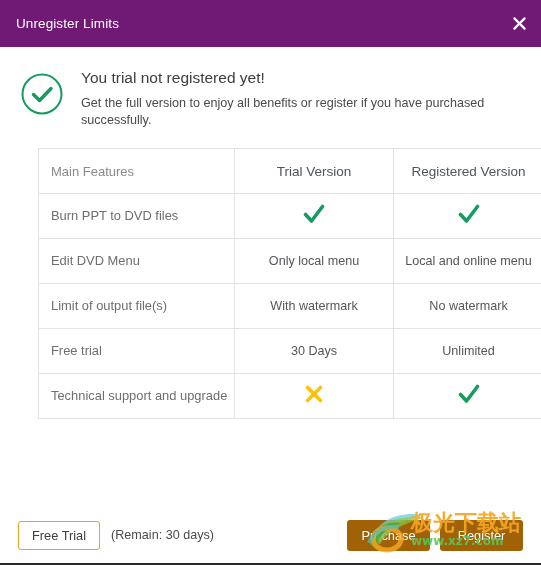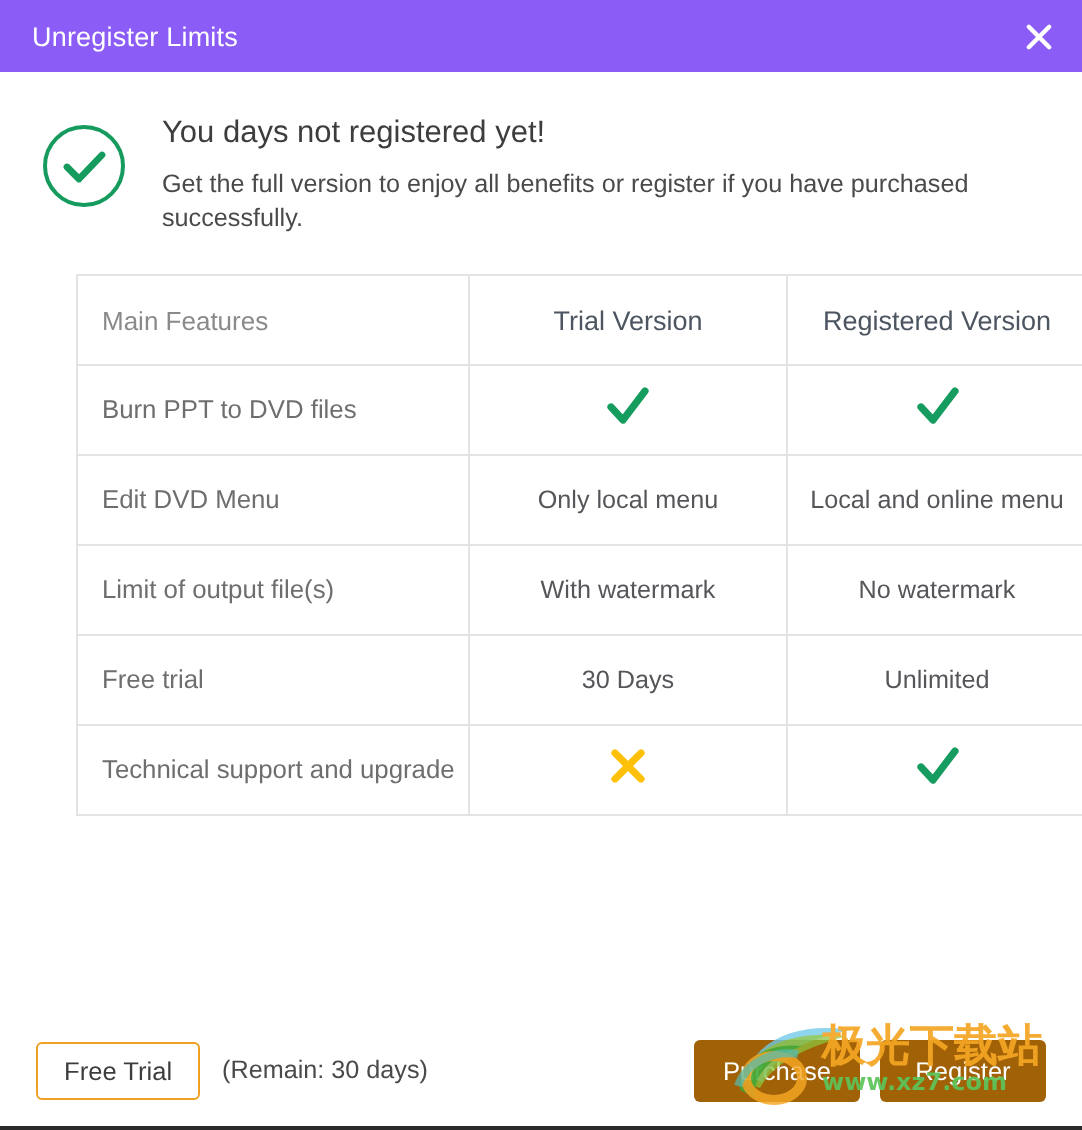--- a/index.html
+++ b/index.html
@@ -10,22 +10,22 @@
     width: 541px;
     height: 565px;
     background: #ffffff;
     font-family: "Liberation Sans", sans-serif;
     overflow: hidden;
     position: relative;
   }
 
   
   .titlebar {
-    height: 36px;
-    background: #8b5cf6;
+    height: 47px;
+    background: #701a75;
     display: flex;
     align-items: center;
     justify-content: space-between;
     padding: 0 0 0 16px;
     box-sizing: border-box;
   }
   .titlebar-title {
     color: #ffffff;
     font-size: 13.5px;
     letter-spacing: .1px;
@@ -223,21 +223,21 @@
 </div>
 
 <div class="notice">
   <div class="notice-icon">
     <svg width="44" height="44" viewBox="0 0 44 44">
       <circle cx="22" cy="22" r="19.5" fill="none" stroke="#169b5f" stroke-width="2"></circle>
       <path d="M13.5 22.5 L19.5 28.5 L31 16.5" fill="none" stroke="#169b5f" stroke-width="3.4" stroke-linecap="round" stroke-linejoin="round"></path>
     </svg>
   </div>
   <div class="notice-text">
-    <div class="notice-title">You days not registered yet!</div>
+    <div class="notice-title">You trial not registered yet!</div>
     <div class="notice-sub">Get the full version to enjoy all benefits or register if you have purchased successfully.</div>
   </div>
 </div>
 
 <div class="table-wrap">
   <table class="compare">
     <colgroup>
       <col class="c-feature">
         <col class="c-trial">
         <col class="c-reg">

